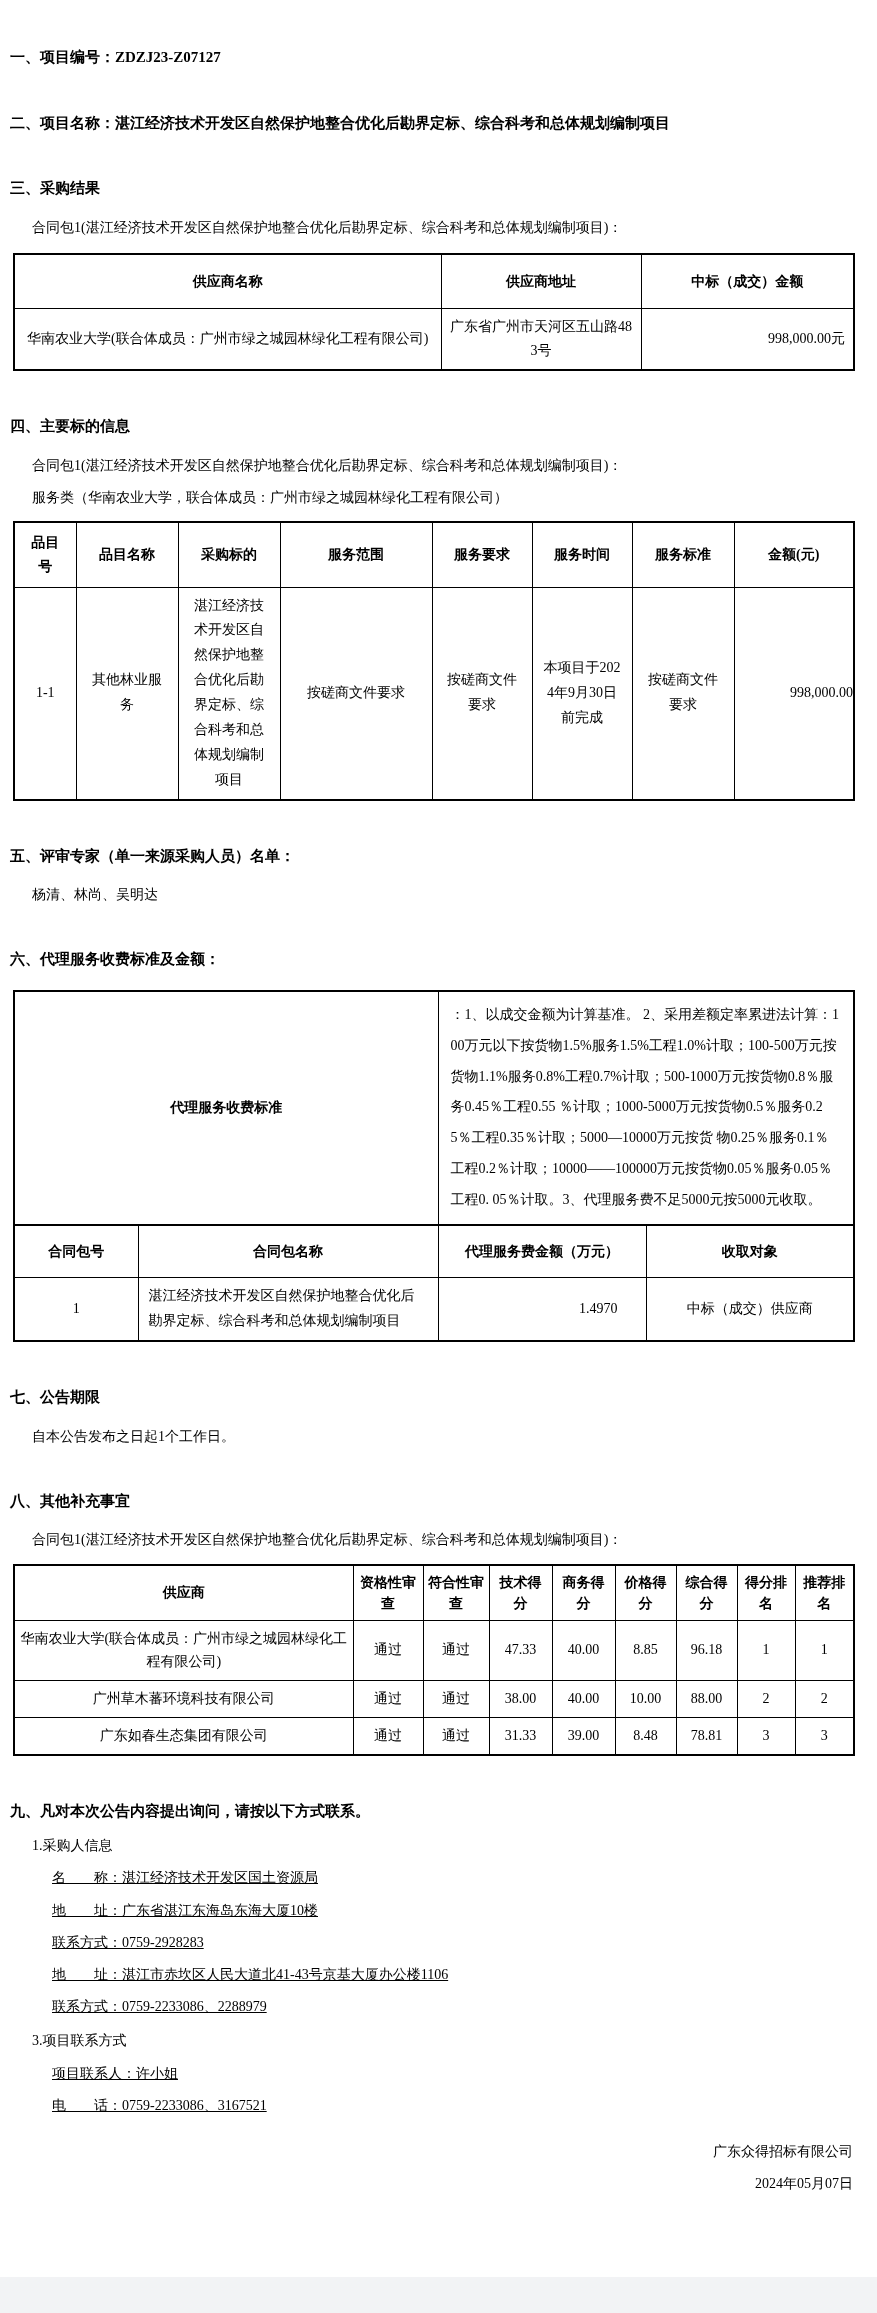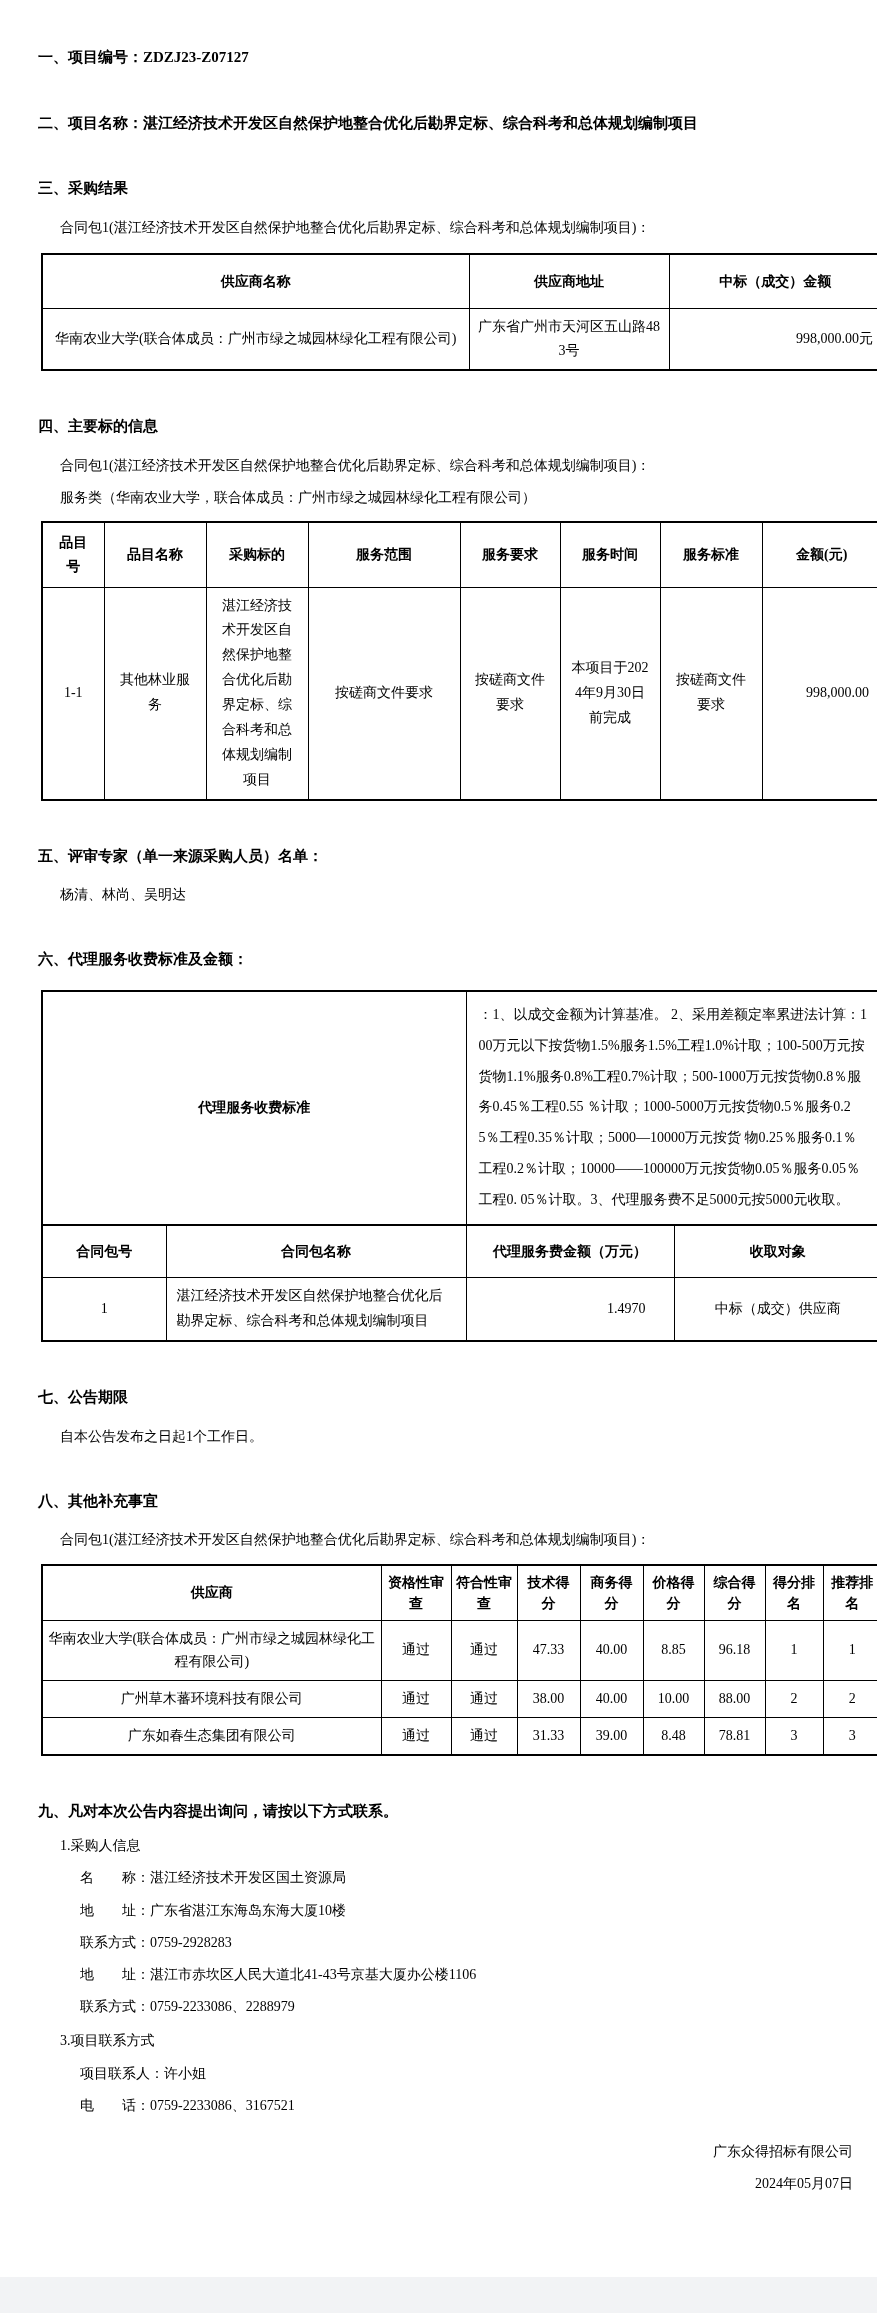--- a/index.html
+++ b/index.html
@@ -10,31 +10,31 @@
     color: #000;
     font-family: "Liberation Serif", "DejaVu Serif", serif;
     font-size: 14px;
   }
   .page {
     width: 877px;
     min-height: 2313px;
     display: flex;
     flex-direction: column;
   }
-  .content { padding-top: 24px; margin-left: 28px; }
+  .content { padding-top: 24px; }
   .h {
     font-weight: bold;
     font-size: 15px;
     margin: 46px 0 0 10px;
     line-height: 1.3;
   }
   .h.first { margin-top: 24px; }
   .p1 { margin: 20px 24px 0 32px; line-height: 1.3; }
   .p1.tight { margin-top: 14px; }
-  .p2 { margin: 14px 24px 0 52px; line-height: 1.3; }
+  .p2 { margin: 14px 24px 0 52px; line-height: 1.3; text-decoration: underline; }
   .group-title { margin: 16px 24px 0 32px; line-height: 1.3; }
 
   table {
     border-collapse: collapse;
     table-layout: fixed;
     width: 840px;
     margin: 16px 0 0 13px;
     border: 2px solid #000;
   }
   th, td {
@@ -45,21 +45,21 @@
     line-height: 1.7;
     word-break: break-all;
   }
   th { font-weight: bold; }
   .t1 th { padding: 15px 16px; }
   .t1 td { padding: 6px 8px; }
   .t1 .ar { text-align: right; padding-right: 8px; }
   .t2 { margin-top: 14px; }
   .t2 th { padding: 8px 10px; }
   .t2 td { padding: 6px 10px; line-height: 1.78; }
-  .t2 .ar { text-align: right; padding-right: 12px; }
+  .t2 .ar { text-align: right; padding-right: 0; }
   .t3 { margin-top: 20px; }
   .t3 td.fee-label { font-weight: bold; }
   .t3 td.fee-text {
     text-align: left;
     line-height: 2.2;
     padding: 8px 12px;
     border-radius: 9px;
   }
   .t4 { margin-top: -2px; }
   .t4 th { padding: 14px 0; }

